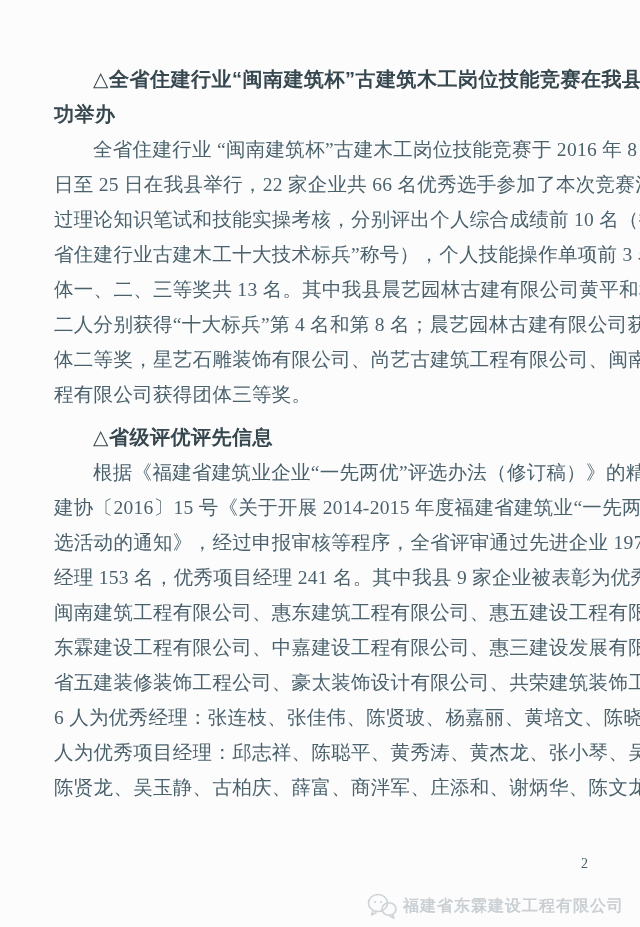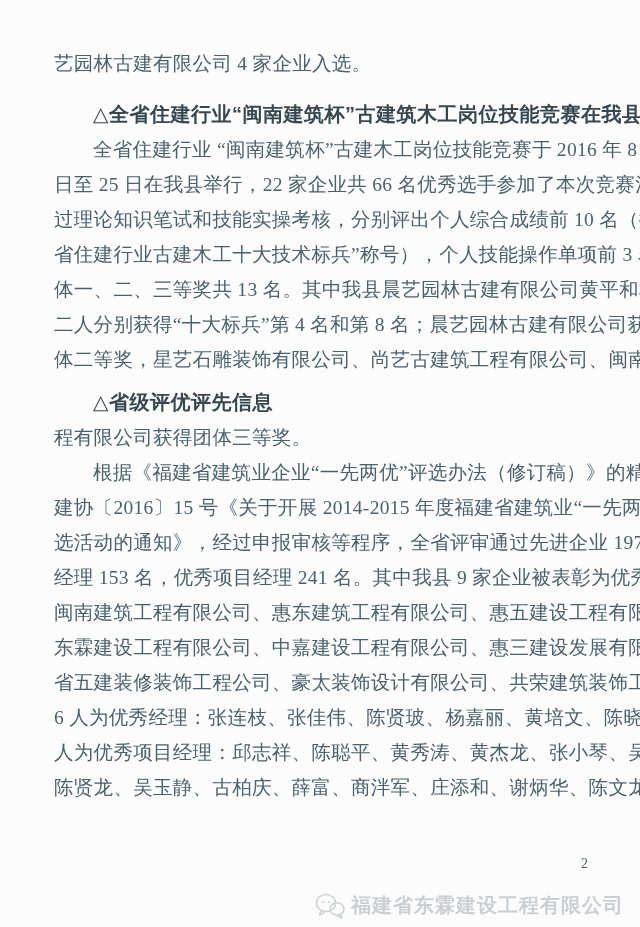--- a/index.html
+++ b/index.html
@@ -57,48 +57,48 @@
   .watermark {
     position: absolute;
     right: 16px;
     bottom: 8px;
     display: flex;
     align-items: center;
     gap: 6px;
     color: #c9cfd3;
     font-family: "Liberation Sans", "DejaVu Sans", sans-serif;
     font-weight: bold;
-    font-size: 20px;
+    font-size: 16px;
     letter-spacing: 1px;
     text-shadow: 0.5px 0.5px 0 #ffffff;
   }
   .watermark .wm-icon {
     width: 30px;
     height: 26px;
     display: inline-block;
     flex: 0 0 auto;
   }
 </style>
 </head>
 <body>
 
 <div class="page">
 
   <div class="content">
-    <div class="line">艺园林古建有限公司 4 家企业入选。</div>
     <div class="line heading indent space-before">△全省住建行业“闽南建筑杯”古建筑木工岗位技能竞赛在我县成</div>
+    <div class="line heading">功举办</div>
     <div class="line indent">全省住建行业 “闽南建筑杯”古建木工岗位技能竞赛于 2016 年 8 月 23</div>
     <div class="line">日至 25 日在我县举行，22 家企业共 66 名优秀选手参加了本次竞赛活动。经</div>
     <div class="line">过理论知识笔试和技能实操考核，分别评出个人综合成绩前 10 名（授予“全</div>
     <div class="line">省住建行业古建木工十大技术标兵”称号），个人技能操作单项前 3 名，团</div>
     <div class="line">体一、二、三等奖共 13 名。其中我县晨艺园林古建有限公司黄平和和苏炳富</div>
     <div class="line">二人分别获得“十大标兵”第 4 名和第 8 名；晨艺园林古建有限公司获得团</div>
     <div class="line">体二等奖，星艺石雕装饰有限公司、尚艺古建筑工程有限公司、闽南建筑工</div>
+    <div class="line">程有限公司获得团体三等奖。</div>
     <div class="line heading indent space-before-sm">△省级评优评先信息</div>
-    <div class="line">程有限公司获得团体三等奖。</div>
     <div class="line indent">根据《福建省建筑业企业“一先两优”评选办法（修订稿）》的精神和闽</div>
     <div class="line">建协〔2016〕15 号《关于开展 2014-2015 年度福建省建筑业“一先两优”评</div>
     <div class="line">选活动的通知》，经过申报审核等程序，全省评审通过先进企业 197 家，优秀</div>
     <div class="line">经理 153 名，优秀项目经理 241  名。其中我县 9 家企业被表彰为优秀企业：</div>
     <div class="line">闽南建筑工程有限公司、惠东建筑工程有限公司、惠五建设工程有限公司、</div>
     <div class="line">东霖建设工程有限公司、中嘉建设工程有限公司、惠三建设发展有限公司、</div>
     <div class="line">省五建装修装饰工程公司、豪太装饰设计有限公司、共荣建筑装饰工程公司；</div>
     <div class="line">6 人为优秀经理：张连枝、张佳伟、陈贤玻、杨嘉丽、黄培文、陈晓锋；16</div>
     <div class="line">人为优秀项目经理：邱志祥、陈聪平、黄秀涛、黄杰龙、张小琴、吴宣红、</div>
     <div class="line">陈贤龙、吴玉静、古柏庆、薛富、商泮军、庄添和、谢炳华、陈文龙、黄田</div>

